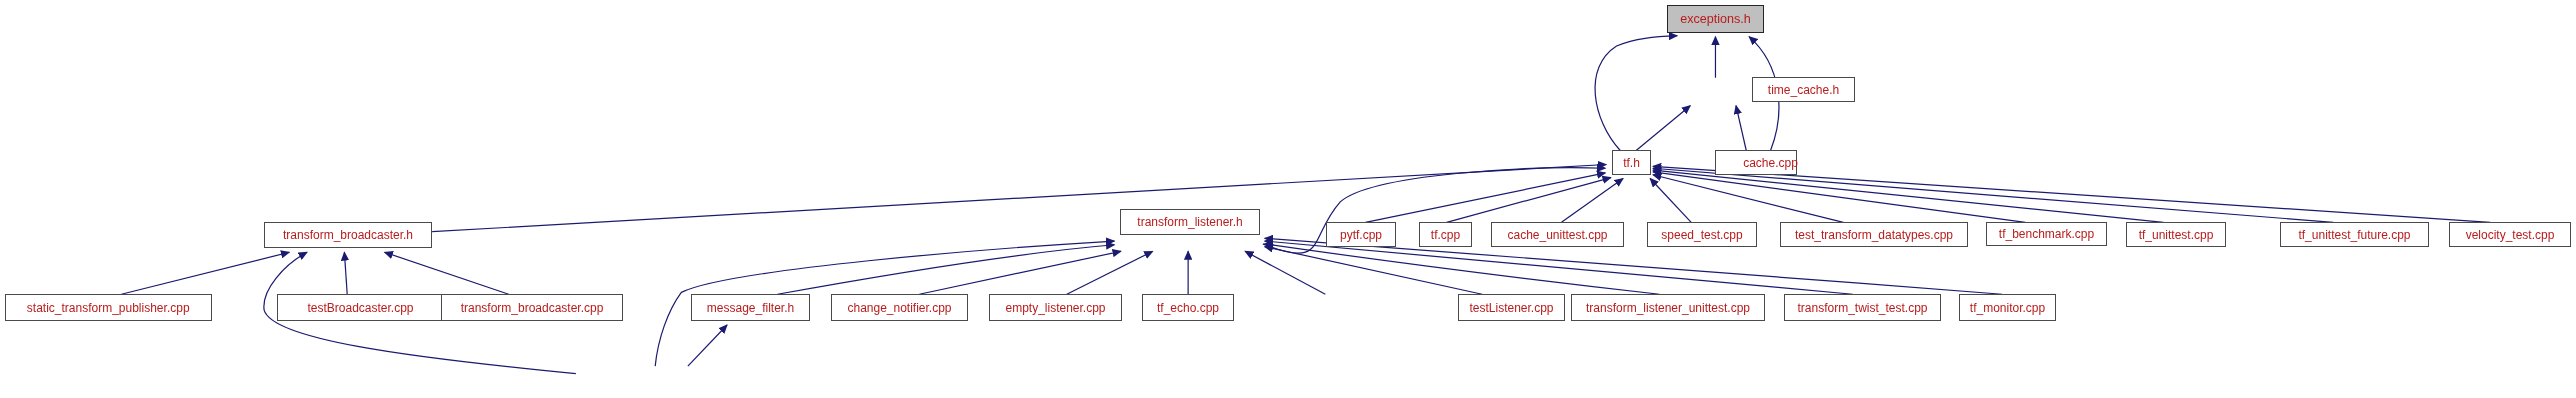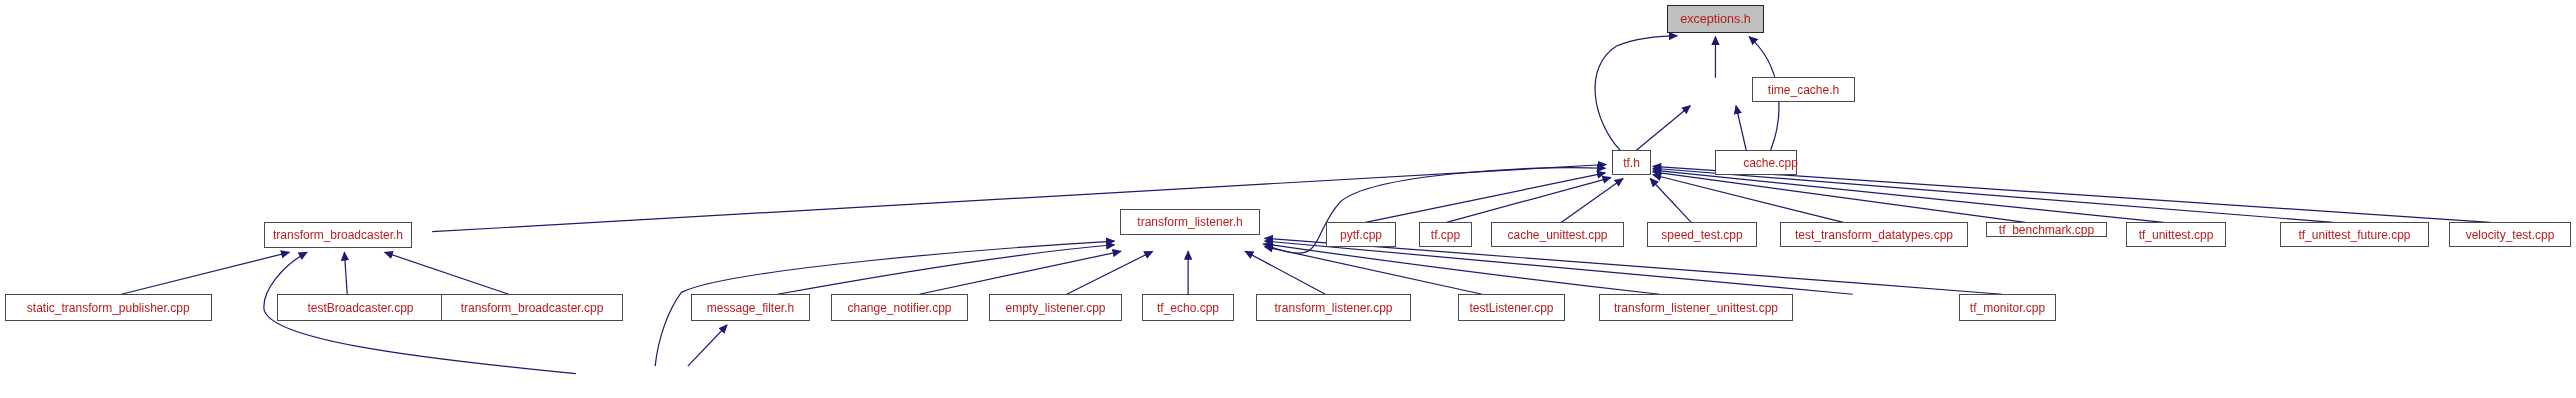--- a/index.html
+++ b/index.html
@@ -76,39 +76,39 @@
     <path class="edge" marker-end="url(#ah)" d="M 2145,315 C 1850,292 1520,268 1355,255"></path>
     <path class="edge" marker-end="url(#ah)" d="M 702,392 C 705,362 716,332 730,313 C 780,288 1060,266 1194,258"></path>
     <path class="edge" marker-end="url(#ah)" d="M 737,392 L 779,348"></path>
   </svg>
 
   <div class="node root" style="left:1667px;top:4.7px;width:97px;height:28px;">exceptions.h</div>
   <div class="node" style="left:1752px;top:77px;width:103px;height:25px;">time_cache.h</div>
   <div class="node" style="left:1612px;top:150px;width:39px;height:25px;">tf.h</div>
   <div class="node" style="left:1715px;top:150px;width:82px;height:25px;padding-left:29px;">cache.cpp</div>
 
-  <div class="node" style="left:264px;top:222px;width:148px;height:26px;">transform_broadcaster.h</div>
+  <div class="node" style="left:264px;top:222px;width:168px;height:26px;">transform_broadcaster.h</div>
   <div class="node" style="left:1120px;top:209px;width:140px;height:26px;">transform_listener.h</div>
   <div class="node" style="left:1326px;top:222px;width:70px;height:25px;">pytf.cpp</div>
   <div class="node" style="left:1419px;top:222px;width:53px;height:25px;">tf.cpp</div>
   <div class="node" style="left:1491px;top:222px;width:133px;height:25px;">cache_unittest.cpp</div>
   <div class="node" style="left:1647px;top:222px;width:110px;height:25px;">speed_test.cpp</div>
   <div class="node" style="left:1780px;top:222px;width:188px;height:25px;">test_transform_datatypes.cpp</div>
-  <div class="node" style="left:1986px;top:222px;width:121px;height:15px;">tf_benchmark.cpp</div>
+  <div class="node" style="left:1986px;top:222px;width:121px;height:24px;">tf_benchmark.cpp</div>
   <div class="node" style="left:2126px;top:222px;width:100px;height:25px;">tf_unittest.cpp</div>
   <div class="node" style="left:2280px;top:222px;width:149px;height:25px;">tf_unittest_future.cpp</div>
   <div class="node" style="left:2449px;top:222px;width:122px;height:25px;">velocity_test.cpp</div>
 
   <div class="node" style="left:4.7px;top:294px;width:207px;height:27px;">static_transform_publisher.cpp</div>
   <div class="node" style="left:277px;top:294px;width:167px;height:27px;">testBroadcaster.cpp</div>
   <div class="node" style="left:441px;top:294px;width:182px;height:27px;">transform_broadcaster.cpp</div>
   <div class="node" style="left:691px;top:294px;width:119px;height:27px;">message_filter.h</div>
   <div class="node" style="left:831px;top:294px;width:137px;height:27px;">change_notifier.cpp</div>
   <div class="node" style="left:989px;top:294px;width:133px;height:27px;">empty_listener.cpp</div>
   <div class="node" style="left:1142px;top:294px;width:92px;height:27px;">tf_echo.cpp</div>
-  <div class="node" style="left:1256px;top:294px;width:155px;height:27px;">transform_listener.cpp</div>
   <div class="node" style="left:1434px;top:294px;width:107px;height:27px;margin-left:24px;">testListener.cpp</div>
-  <div class="node" style="left:1571px;top:294px;width:194px;height:27px;margin-left:28px;">transform_listener_unittest.cpp</div>
+  <div class="node" style="left:1571px;top:294px;width:194px;height:27px;">transform_listener_unittest.cpp</div>
+  <div class="node" style="left:1784px;top:294px;width:157px;height:27px;">transform_twist_test.cpp</div>
   <div class="node" style="left:1959px;top:294px;width:97px;height:27px;">tf_monitor.cpp</div>
 
 
 </div>
 
 
 </body></html>

